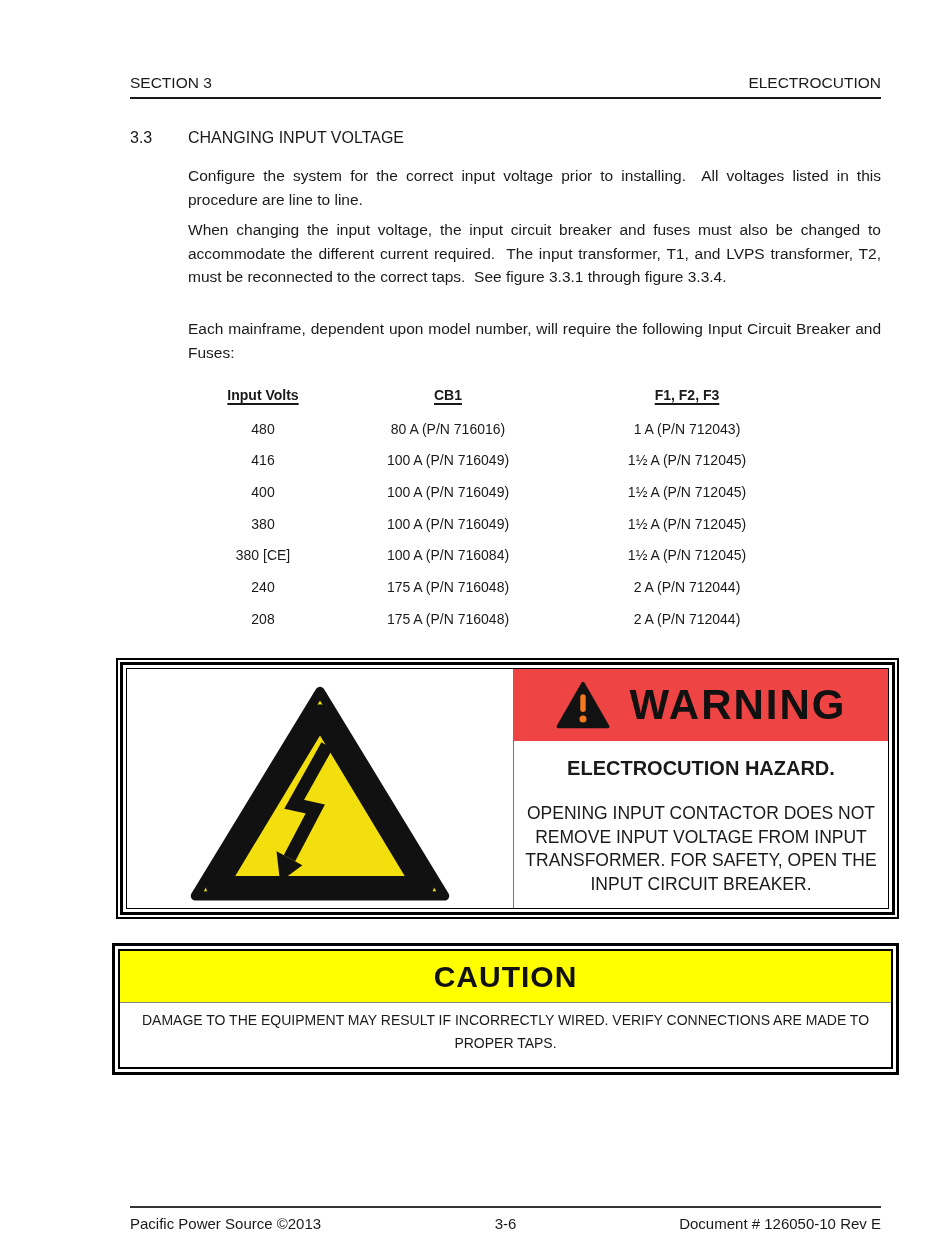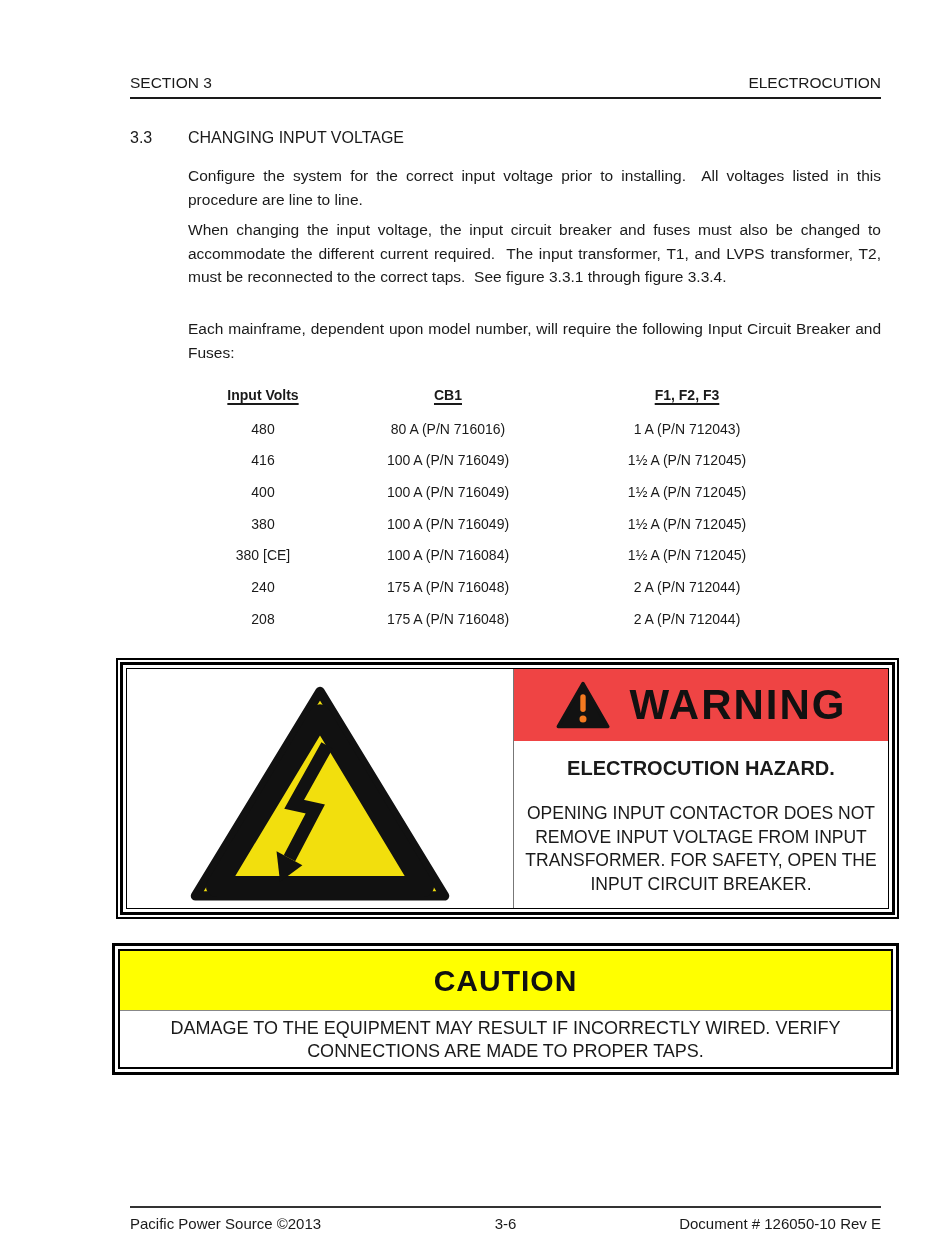--- a/index.html
+++ b/index.html
@@ -117,30 +117,30 @@
     border: 3px solid #000;
     padding: 3px;
     background: #fff;
   }
   .caution-inner {
     width: 100%; height: 100%;
     border: 2px solid #000;
     display: flex; flex-direction: column;
   }
   .caution-header {
-    height: 60px;
+    height: 52px;
     background: #FFFF00;
     border-bottom: 1px solid #888;
     display: flex; align-items: center; justify-content: center;
   }
   .caution-label { font-size: 30px; font-weight: 900; letter-spacing: 1px; color: #111; }
   .caution-body {
     flex: 1;
     text-align: center;
-    font-size: 18px;
+    font-size: 14px;
     line-height: 23px;
     padding: 6px 10px 0 10px;
   }
 
   
   .doc-footer {
     position: absolute;
     left: 97px; top: 1206px; width: 751px;
     border-top: 2px solid #333;
     padding-top: 7px;

